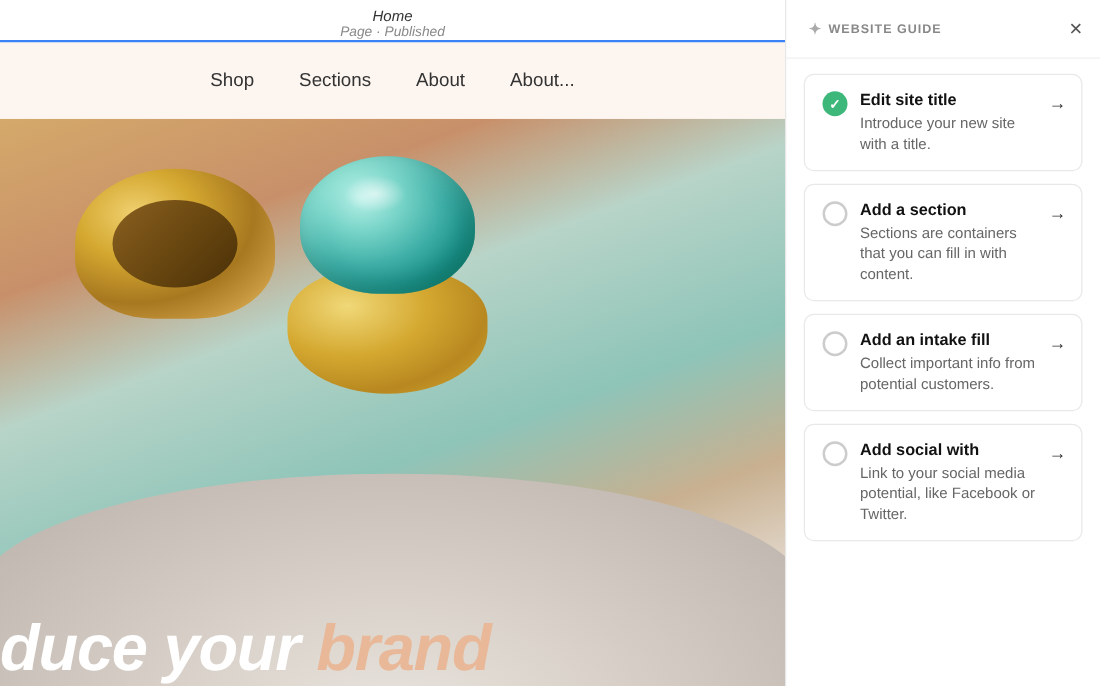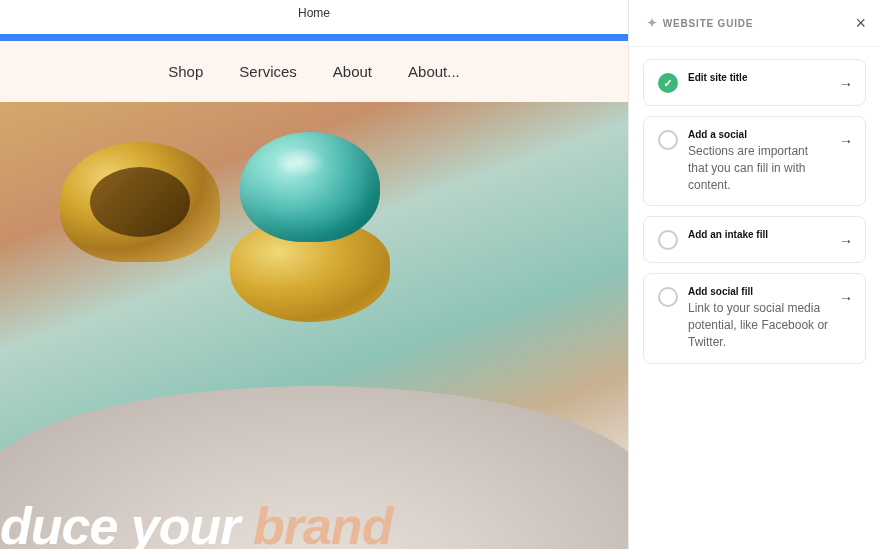--- a/index.html
+++ b/index.html
@@ -9,22 +9,23 @@
     .website-preview {
       flex: 1;
       position: relative;
       background: #fdf6f0;
       overflow: hidden;
     }
 
     .preview-topbar {
       background: #fff;
       text-align: center;
-      padding: 6px 0 14px;
-      border-bottom: 7px solid #3b82f6;
+      padding: 6px 0 0;
+      border-bottom: 2px solid #3b82f6;
+      font-style: italic;
     }
     .preview-topbar .page-title {
       font-size: 12px;
       color: #333;
       font-weight: 500;
     }
     .preview-topbar .page-status {
       font-size: 11px;
       color: #888;
     }
@@ -244,21 +245,21 @@
       display: flex;
       align-items: center;
       justify-content: center;
       background: #fff;
     }
 
     .item-content {
       flex: 1;
     }
     .item-title {
-      font-size: 10px;
+      font-size: 13px;
       font-weight: 600;
       color: #111;
       margin-bottom: 3px;
     }
     .item-desc {
       font-size: 12px;
       color: #666;
       line-height: 1.4;
     }
 
@@ -270,25 +271,26 @@
       font-weight: 300;
     }
   </style>
 </head>
 <body>
 
 <div class="website-preview">
 
   <div class="preview-topbar">
     <div class="page-title">Home</div>
+    <div class="page-status">Page · Published</div>
   </div>
 
   <div class="preview-nav">
     <a>Shop</a>
-    <a>Services</a>
+    <a>Sections</a>
     <a>About</a>
     <a>About...</a>
   </div>
 
   <div class="preview-hero">
     <div class="hero-image-bg">
 
       <div class="rock-shape"></div>
 
       <div class="ring-left">
@@ -322,44 +324,46 @@
       <span>WEBSITE GUIDE</span>
     </div>
   </div>
 
   <div class="editor-items">
 
     <div class="editor-item">
       <div class="item-icon completed">✓</div>
       <div class="item-content">
         <div class="item-title">Edit site title</div>
+        <div class="item-desc">Introduce your new site with a title.</div>
       </div>
       <div class="item-arrow">→</div>
     </div>
 
     <div class="editor-item">
       <div class="item-icon uncompleted"></div>
       <div class="item-content">
-        <div class="item-title">Add a social</div>
-        <div class="item-desc">Sections are important that you can fill in with content.</div>
+        <div class="item-title">Add a section</div>
+        <div class="item-desc">Sections are containers that you can fill in with content.</div>
       </div>
       <div class="item-arrow">→</div>
     </div>
 
     <div class="editor-item">
       <div class="item-icon uncompleted"></div>
       <div class="item-content">
         <div class="item-title">Add an intake fill</div>
+        <div class="item-desc">Collect important info from potential customers.</div>
       </div>
       <div class="item-arrow">→</div>
     </div>
 
     <div class="editor-item">
       <div class="item-icon uncompleted"></div>
       <div class="item-content">
-        <div class="item-title">Add social fill</div>
+        <div class="item-title">Add social with</div>
         <div class="item-desc">Link to your social media potential, like Facebook or Twitter.</div>
       </div>
       <div class="item-arrow">→</div>
     </div>
 
   </div>
 </div>
 
 </body></html>

